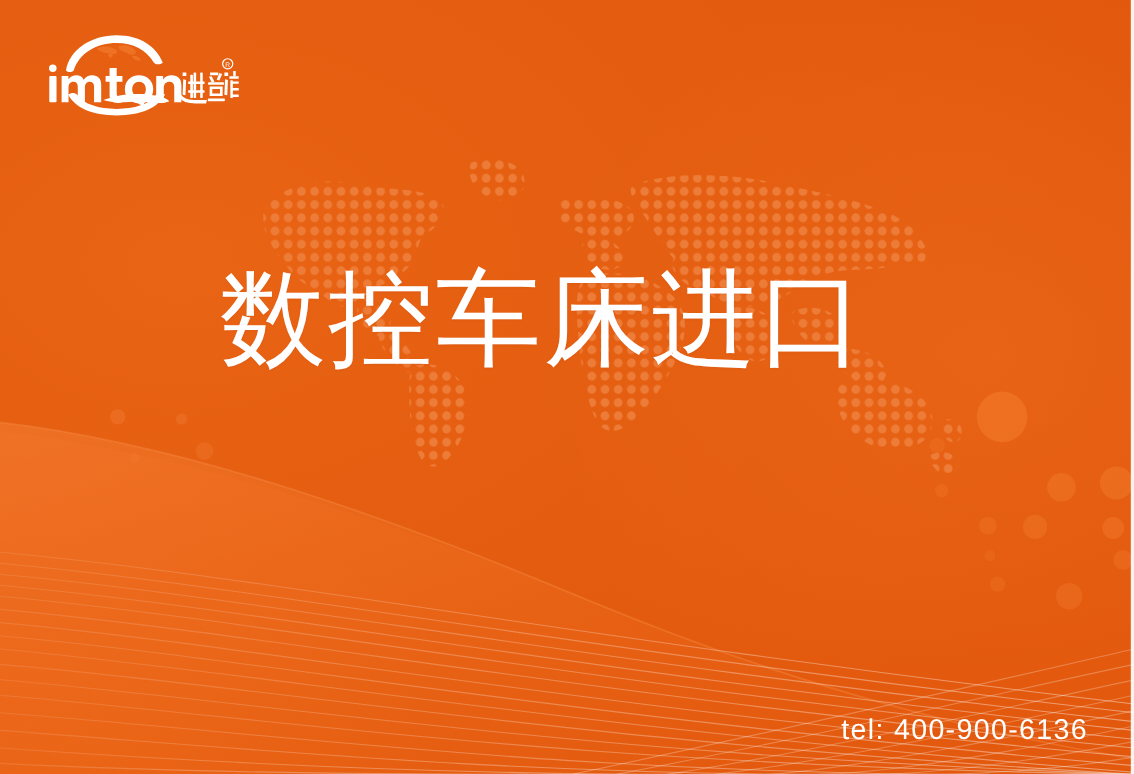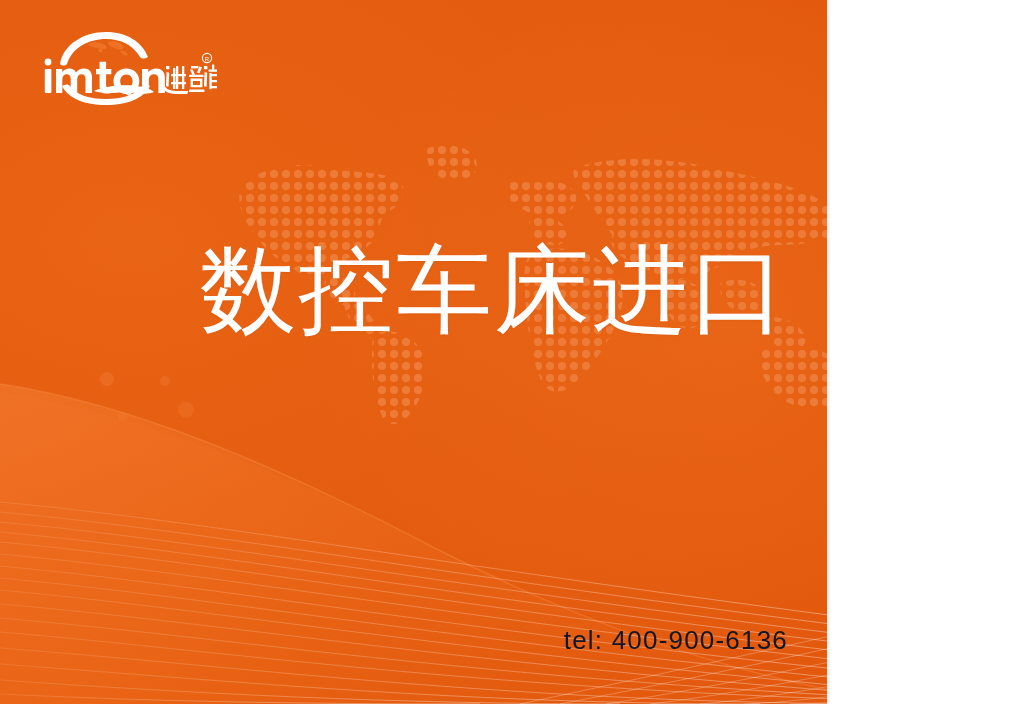--- a/index.html
+++ b/index.html
@@ -7,21 +7,21 @@
   html, body {
     width:1031px; height:704px;
     overflow:hidden;
     background:#ffffff;
     font-family:"Liberation Sans","DejaVu Sans",sans-serif;
   }
 
   
   #banner {
     position:relative;
-    width:830px; height:704px;
+    width:1031px; height:704px;
     overflow:hidden;
     background:#e55b12;
   }
 
   
   .bg-base {
     position:absolute; inset:0;
     background:
       radial-gradient(ellipse 900px 600px at 16% 34%, #ea6415 0%, #e45d10 48%, #e2580d 100%);
   }
@@ -74,22 +74,22 @@
     line-height:124px;
     letter-spacing:2px;
     white-space:nowrap;
     text-shadow:0 1px 2px rgba(140,50,0,0.10);
   }
   .headline .hl-line { display:block; }
 
   
   .phone {
     position:absolute;
-    right:42px; bottom:48px;
-    color:#0f172a;
+    right:42px; bottom:25px;
+    color:#ffffff;
     font-family:"Liberation Sans","DejaVu Sans",sans-serif;
     font-size:26px;
     font-weight:400;
     letter-spacing:1.2px;
     white-space:nowrap;
   }
 
   
   .edge-trim {
     position:absolute; top:0; right:0;

